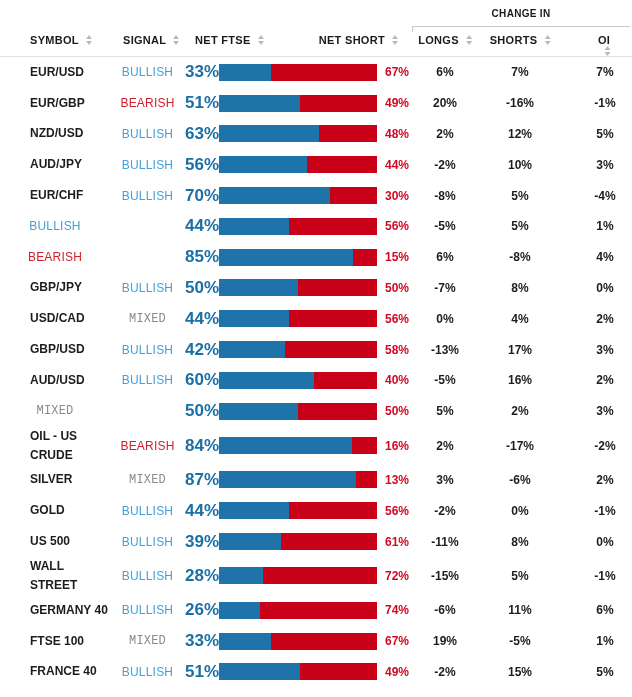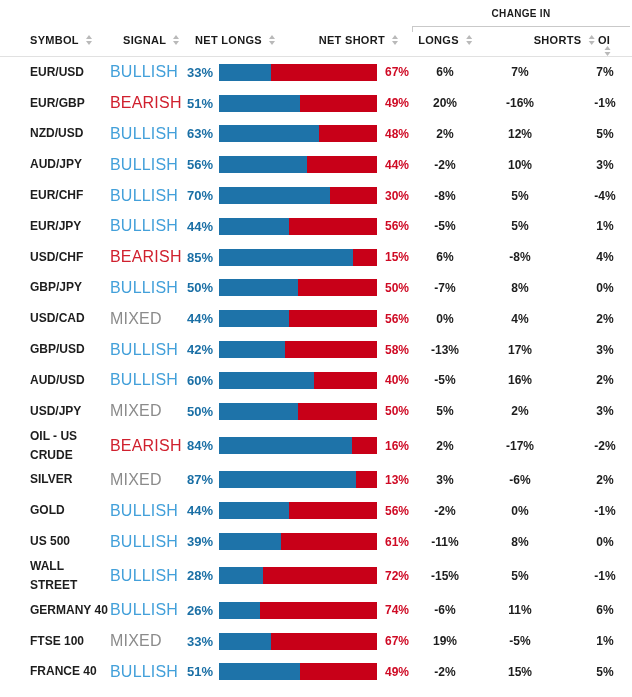--- a/index.html
+++ b/index.html
@@ -30,21 +30,21 @@
     letter-spacing: .3px;
     color: #1a1a1a;
     cursor: pointer;
     user-select: none;
   }
   .th-symbol   { left: 30px; }
   .th-signal   { left: 123px; }
   .th-netlong  { left: 195px; }
   .th-netshort { right: 234px; margin-left: 24px; }
   .th-longs    { left: 445px; transform: translateX(-50%); }
-  .th-shorts   { left: 520px; transform: translateX(-50%); margin-left: 44px; }
+  .th-shorts   { left: 520px; transform: translateX(-50%); }
   .th-oi       { left: 604px; transform: translateX(-50%); flex-direction: column; }
 
   .change-label {
     position: absolute;
     top: 8px;
     left: 521px;
     transform: translateX(-50%);
     font-size: 10px;
     font-weight: 700;
     letter-spacing: .3px;
@@ -82,29 +82,29 @@
     align-items: center;
     min-height: 30.8px;
   }
   .c-symbol {
     padding-left: 30px;
     font-size: 12px;
     font-weight: 700;
     line-height: 19px;
     color: #1d1d1d;
   }
-  .c-signal { font-size: 16px; font-weight: 400; letter-spacing: .2px; }
+  .c-signal { text-align: center; font-size: 12px; font-weight: 400; letter-spacing: .2px; }
   .sig-bullish { color: var(--bullish); }
   .sig-bearish { color: var(--bearish); }
-  .sig-mixed   { color: var(--mixed); }
+  .sig-mixed   { color: var(--mixed); font-family: Liberation Mono, monospace; }
 
   .c-netlong {
     grid-column: 3;
     text-align: right;
-    font-size: 13px;
+    font-size: 17px;
     font-weight: 700;
     color: var(--net-long-text);
   }
   .c-bar { grid-column: 5; }
   .bar { display: flex; width: 158px; height: 17px; }
   .bar .seg-long  { background: var(--long-bar);  height: 100%; }
   .bar .seg-short { background: var(--short-bar); height: 100%; }
 
   .c-netshort {
     grid-column: 7;
@@ -138,21 +138,21 @@
         </span>
     </div>
     <div class="th th-signal">
       <span>SIGNAL</span>
       <span class="sort">
           <i class="tri-up"></i>
           <i class="tri-down"></i>
         </span>
     </div>
     <div class="th th-netlong">
-      <span>NET LONGS</span>
+      <span>NET FTSE</span>
       <span class="sort">
           <i class="tri-up"></i>
           <i class="tri-down"></i>
         </span>
     </div>
     <div class="th th-netshort">
       <span>NET SHORT</span>
       <span class="sort">
           <i class="tri-up"></i>
           <i class="tri-down"></i>
@@ -256,37 +256,35 @@
           <div class="seg-short" style="width: 30%;"></div>
         </div>
       </div>
       <div class="c-netshort">30%</div>
       <div class="c-longs">-8%</div>
       <div class="c-shorts">5%</div>
       <div class="c-oi">-4%</div>
     </div>
 
     <div class="row">
-      <div class="c-symbol">EUR/JPY</div>
       <div class="c-signal sig-bullish">BULLISH</div>
       <div class="c-netlong">44%</div>
       <div class="c-bar">
         <div class="bar">
           <div class="seg-long" style="width: 44%;"></div>
           <div class="seg-short" style="width: 56%;"></div>
         </div>
       </div>
       <div class="c-netshort">56%</div>
       <div class="c-longs">-5%</div>
       <div class="c-shorts">5%</div>
       <div class="c-oi">1%</div>
     </div>
 
     <div class="row">
-      <div class="c-symbol">USD/CHF</div>
       <div class="c-signal sig-bearish">BEARISH</div>
       <div class="c-netlong">85%</div>
       <div class="c-bar">
         <div class="bar">
           <div class="seg-long" style="width: 85%;"></div>
           <div class="seg-short" style="width: 15%;"></div>
         </div>
       </div>
       <div class="c-netshort">15%</div>
       <div class="c-longs">6%</div>
@@ -352,21 +350,20 @@
           <div class="seg-short" style="width: 40%;"></div>
         </div>
       </div>
       <div class="c-netshort">40%</div>
       <div class="c-longs">-5%</div>
       <div class="c-shorts">16%</div>
       <div class="c-oi">2%</div>
     </div>
 
     <div class="row">
-      <div class="c-symbol">USD/JPY</div>
       <div class="c-signal sig-mixed">MIXED</div>
       <div class="c-netlong">50%</div>
       <div class="c-bar">
         <div class="bar">
           <div class="seg-long" style="width: 50%;"></div>
           <div class="seg-short" style="width: 50%;"></div>
         </div>
       </div>
       <div class="c-netshort">50%</div>
       <div class="c-longs">5%</div>

